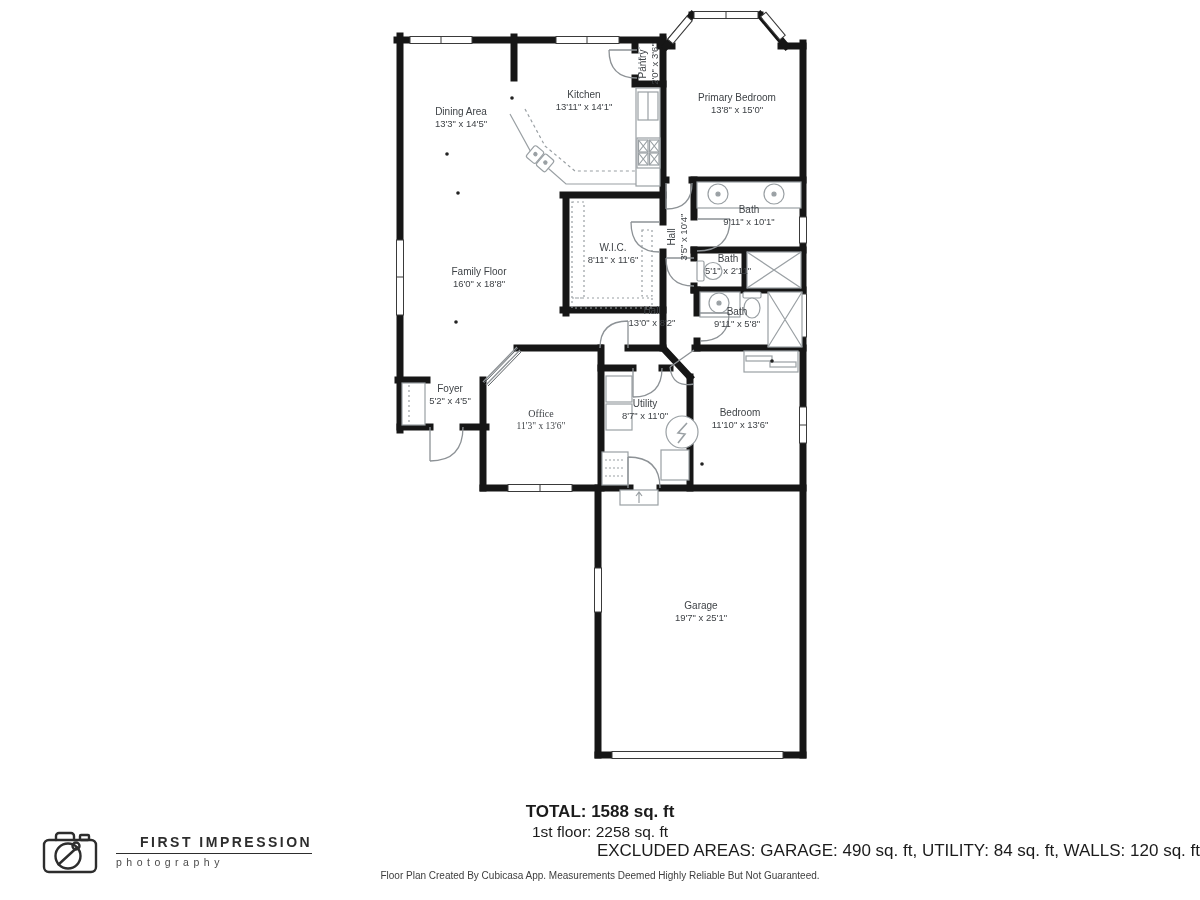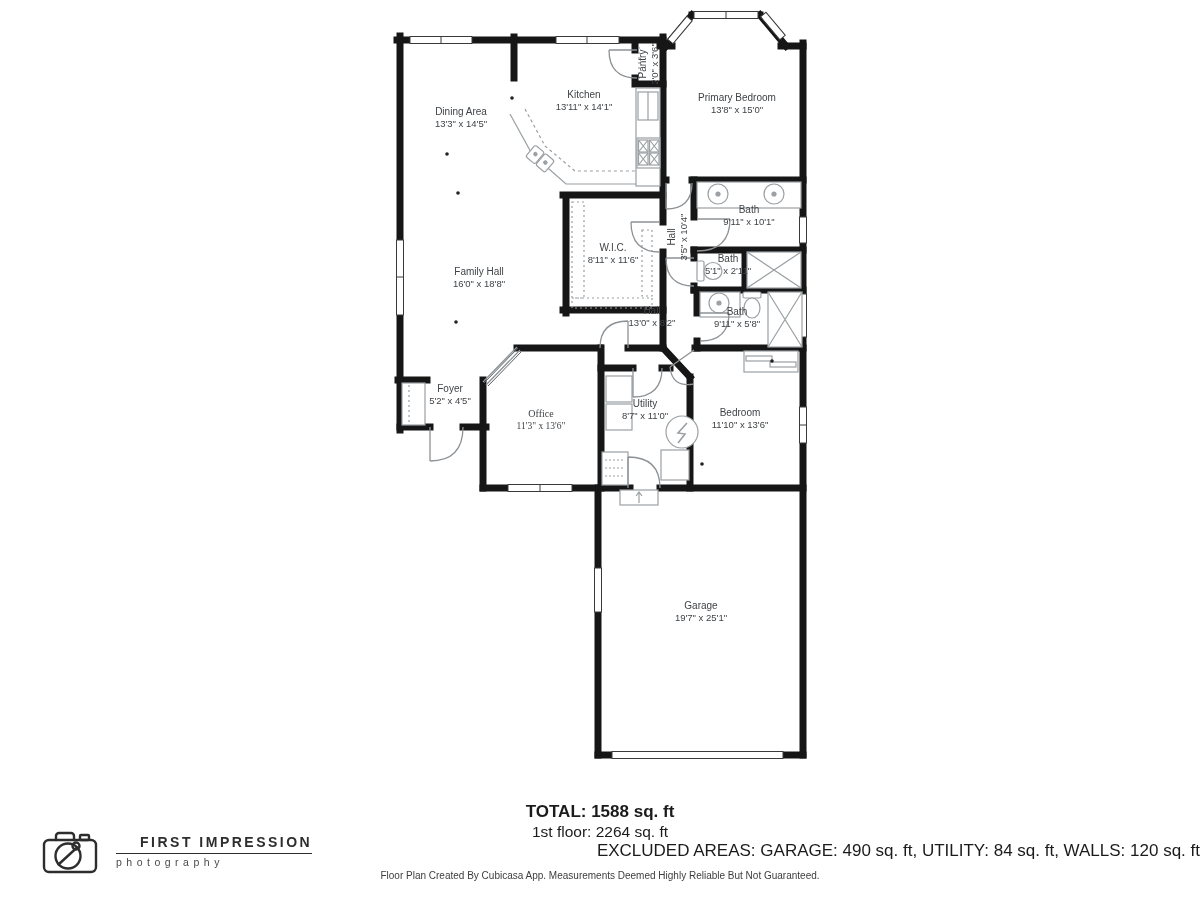--- a/index.html
+++ b/index.html
@@ -299,21 +299,21 @@
       </div>
       <div class="room-label" style="left: 737px; top: 317px;">
         <div class="rname">Bath</div>
         <div class="rdims">9'11" x 5'8"</div>
       </div>
       <div class="room-label" style="left: 652px; top: 316px;">
         <div class="rname">Hall</div>
         <div class="rdims">13'0" x 8'2"</div>
       </div>
       <div class="room-label" style="left: 479px; top: 277px;">
-        <div class="rname">Family Hall</div>
+        <div class="rname">Family Floor</div>
         <div class="rdims">16'0" x 18'8"</div>
       </div>
       <div class="room-label" style="left: 450px; top: 394px;">
         <div class="rname">Foyer</div>
         <div class="rdims">5'2" x 4'5"</div>
       </div>
       <div class="room-label" style="left: 541px; top: 419px; font-family: Liberation Serif, serif;">
         <div class="rname">Office</div>
         <div class="rdims">11'3" x 13'6"</div>
       </div>
@@ -325,21 +325,21 @@
         <div class="rname">Bedroom</div>
         <div class="rdims">11'10" x 13'6"</div>
       </div>
       <div class="room-label" style="left: 701px; top: 611px;">
         <div class="rname">Garage</div>
         <div class="rdims">19'7" x 25'1"</div>
       </div>
     </div>
 
   <div class="summary sum-total">TOTAL: 1588 sq. ft</div>
-  <div class="summary sum-floor">1st floor: 2264 sq. ft</div>
+  <div class="summary sum-floor">1st floor: 2258 sq. ft</div>
   <div class="summary sum-excluded">EXCLUDED AREAS: GARAGE: 490 sq. ft, UTILITY: 84 sq. ft, WALLS: 120 sq. ft</div>
   <div class="summary sum-disclaimer">Floor Plan Created By Cubicasa App. Measurements Deemed Highly Reliable But Not Guaranteed.</div>
 
   <div class="logo">
     <svg width="64" height="48" viewBox="0 0 64 48" stroke="#2d2d2d" stroke-width="2.4" fill="none" stroke-linejoin="round" stroke-linecap="round">
       <rect x="2" y="12" width="52" height="32" rx="5"></rect>
       <path d="M14,12 V8 a3,3 0 0 1 3,-3 h12 a3,3 0 0 1 3,3 v4"></path>
       <rect x="38" y="7" width="9" height="5" rx="1"></rect>
       <circle cx="26" cy="28" r="12.5"></circle>
       <path d="M16.5,36.5 L35,19.5"></path>

